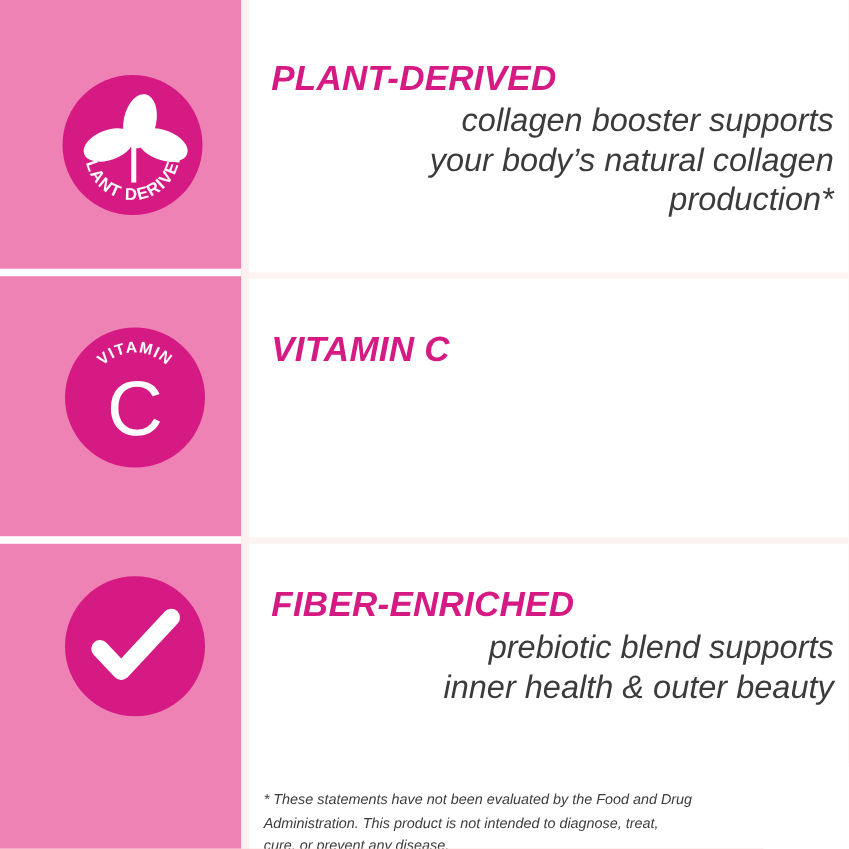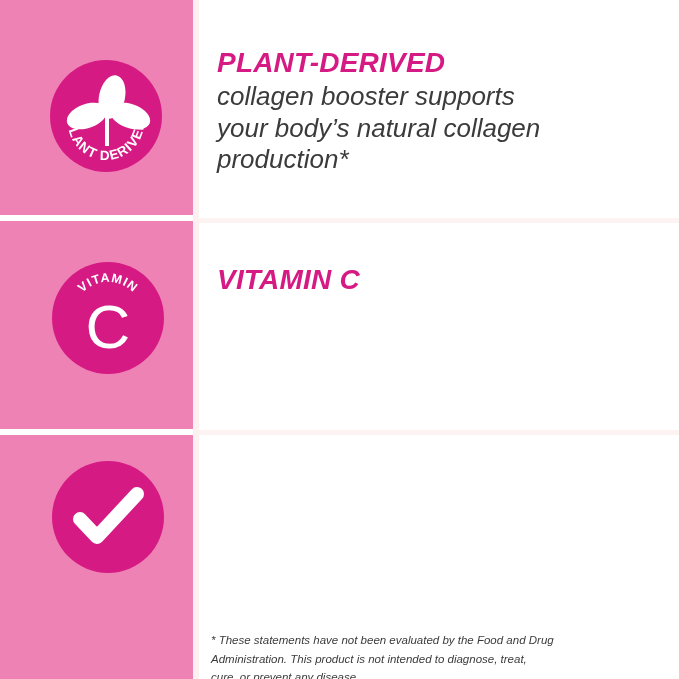--- a/index.html
+++ b/index.html
@@ -120,20 +120,21 @@
     color: #d61a83;
   }
   .body-copy {
     margin: 0;
     font-family: "Liberation Sans", sans-serif;
     font-weight: normal;
     font-size: 26px;
     line-height: 1.21;
     color: #3b3b3b;
     white-space: pre-line;
+    text-align: right;
   }
 
   
   .disclaimer {
     position: absolute;
     left: 12px;
     top: 631px;
     width: 415px;
     font-family: "Liberation Sans", sans-serif;
     font-size: 11.5px;
@@ -198,20 +199,23 @@
       <p class="body-copy">collagen booster supports
 your body’s natural collagen
 production*</p>
     </div>
 
     <div class="text-block block-2">
       <h2 class="headline">VITAMIN C</h2>
     </div>
 
     <div class="text-block block-3">
+      <h2 class="headline">FIBER-ENRICHED</h2>
+      <p class="body-copy">prebiotic blend supports
+inner health &amp; outer beauty</p>
     </div>
 
     <div class="disclaimer">* These statements have not been evaluated by the Food and Drug
    Administration. This product is not intended to diagnose, treat,
    cure, or prevent any disease.</div>
   </div>
 
 </div>
 
 </body></html>

